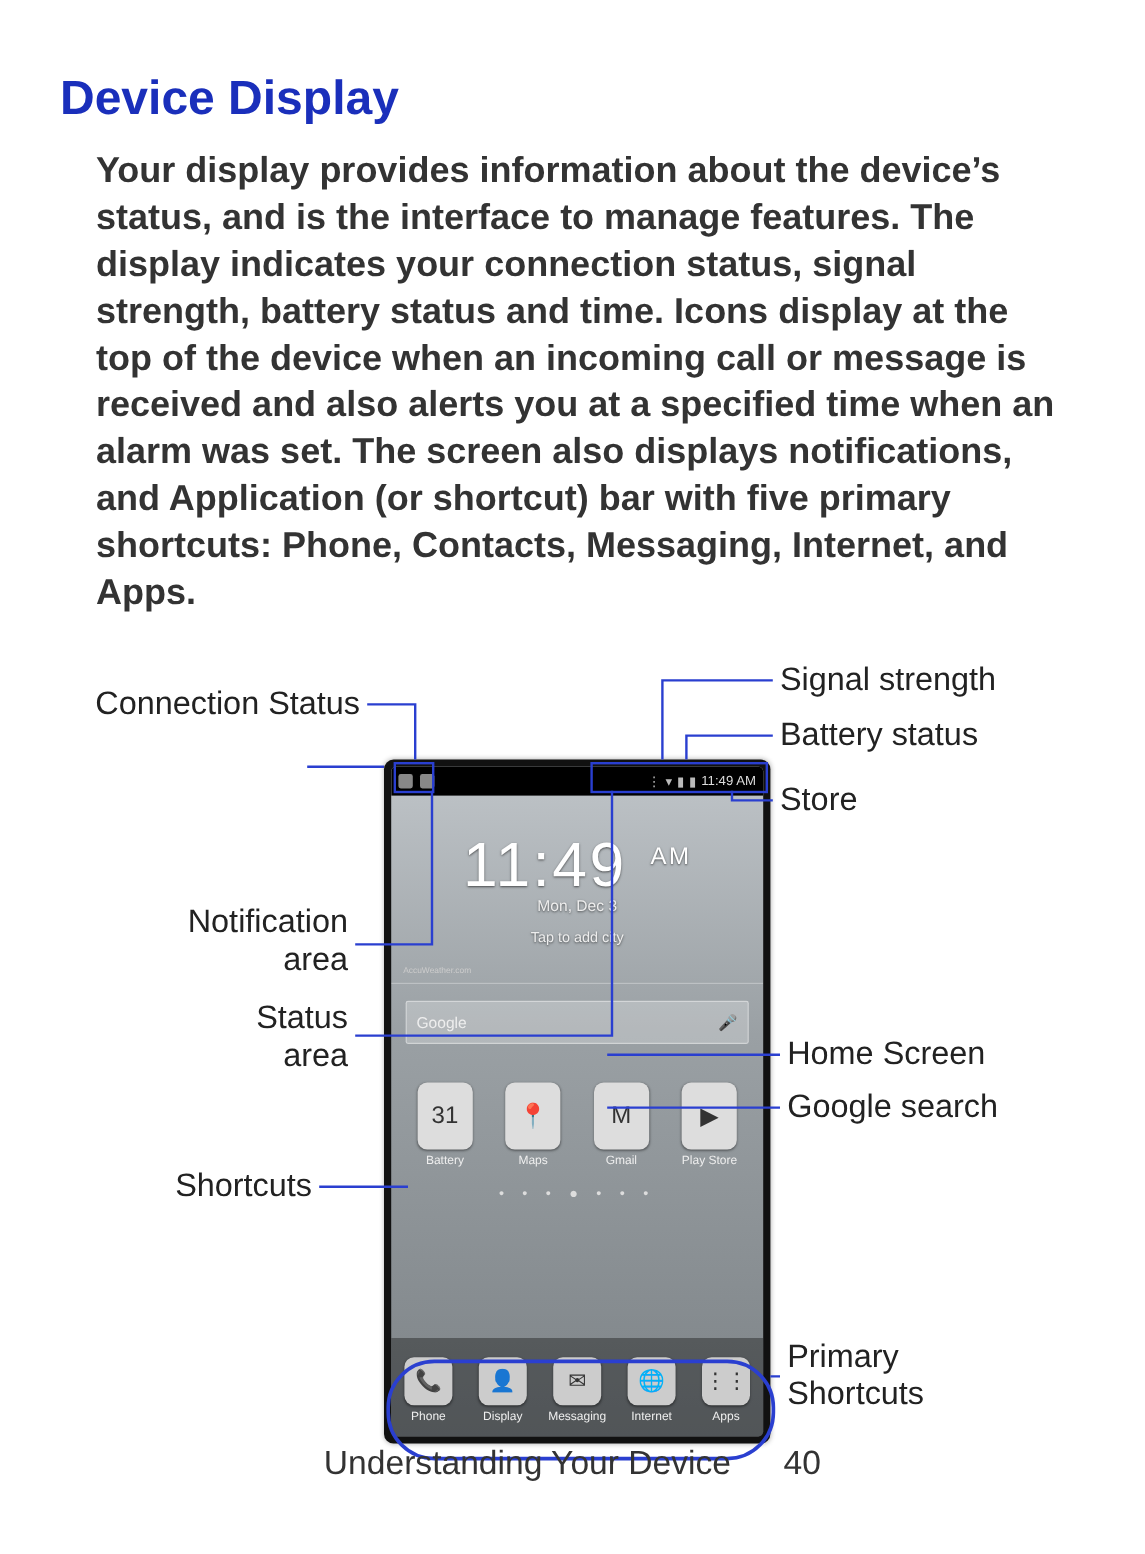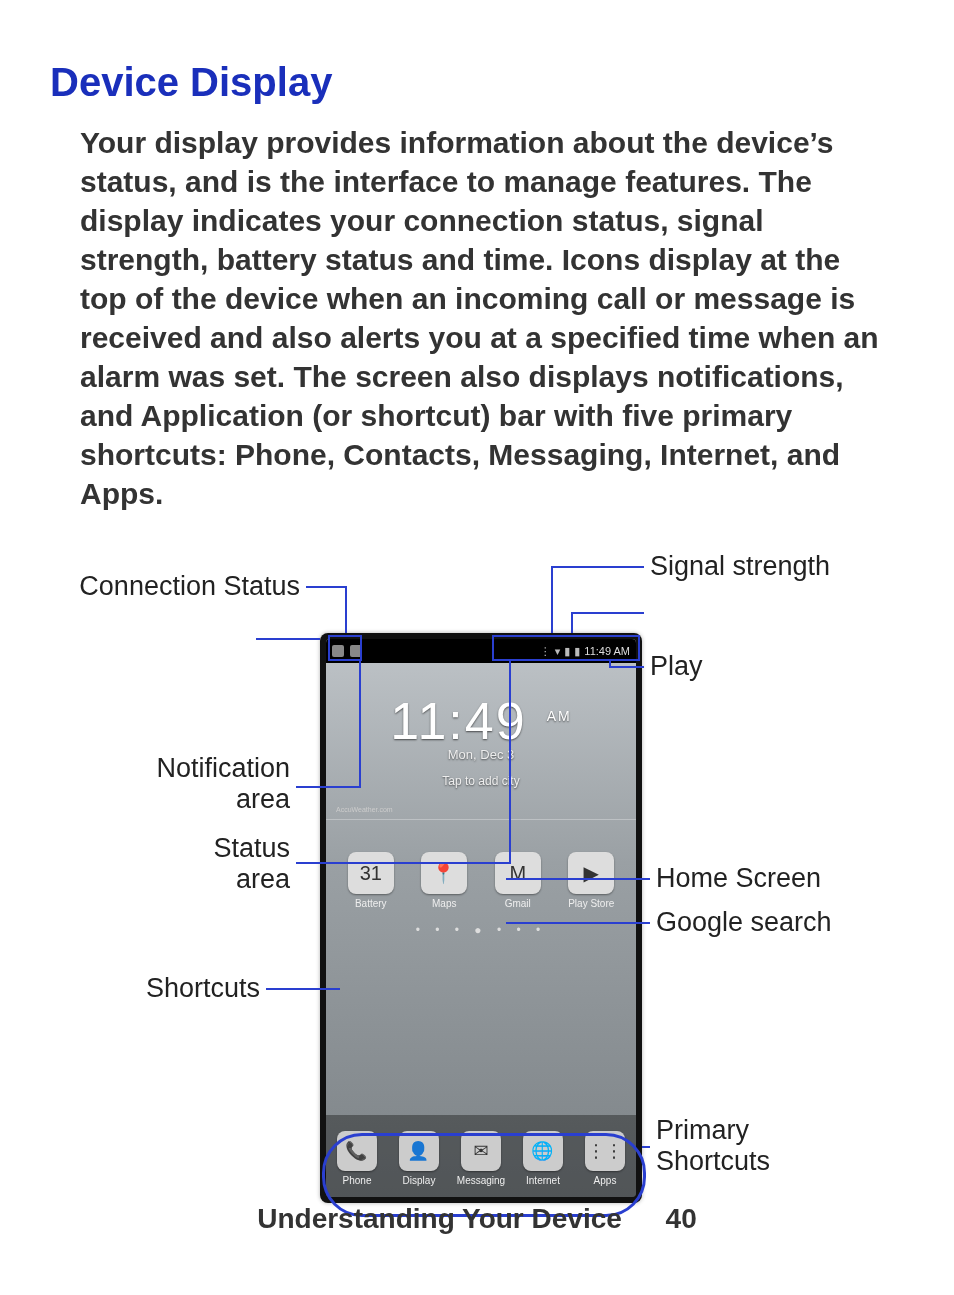--- a/index.html
+++ b/index.html
@@ -8,40 +8,40 @@
   .body-text{font-size:30px;line-height:1.3;color:#333;margin:0 0 30px 30px;font-family:"Helvetica Neue",Arial,sans-serif;font-stretch:condensed;font-weight:bold;}
   .diagram{position:relative;width:854px;height:680px;margin-left:0;}
   .phone{position:absolute;left:270px;top:90px;width:322px;height:570px;border-radius:8px;background:#111;box-shadow:0 0 4px rgba(0,0,0,.3);}
   .screen{position:absolute;left:6px;right:6px;top:6px;bottom:6px;background:linear-gradient(#bfc4c8,#9aa0a4 40%,#7d8387);border-radius:4px;overflow:hidden;}
   .status-bar{height:24px;background:#000;color:#bbb;font-size:11px;display:flex;align-items:center;justify-content:space-between;padding:0 6px;}
   .sb-left{display:flex;gap:6px;align-items:center;}
   .sb-right{display:flex;gap:4px;align-items:center;}
   .sb-right .t{font-size:11px;color:#ddd;}
   .clock-widget{text-align:center;color:#fff;padding:28px 0 10px 0;text-shadow:0 1px 2px rgba(0,0,0,.6);}
   .clock-time{font-size:52px;font-weight:300;letter-spacing:2px;}
-  .clock-time .ampm{font-size:14px;vertical-align:super;margin-left:20px;}
+  .clock-time .ampm{font-size:20px;vertical-align:super;margin-left:20px;}
   .clock-date{font-size:13px;margin-top:-4px;color:#eee;}
   .clock-tap{font-size:12px;margin-top:12px;color:#eee;}
   .accu{font-size:7px;color:#ccc;margin:8px 0 0 10px;}
   .divider{height:1px;background:rgba(255,255,255,.3);margin:6px 0;}
   .gsearch{margin:14px 12px 0 12px;height:34px;background:rgba(255,255,255,.25);border:1px solid rgba(255,255,255,.4);border-radius:2px;display:flex;align-items:center;padding:0 8px;color:#eee;font-size:13px;justify-content:space-between;}
   .app-row{display:flex;justify-content:space-around;margin:32px 8px 0 8px;}
   .app{width:62px;text-align:center;color:#eee;font-size:10px;}
-  .app .ic{width:46px;height:42px;margin:0 auto 4px auto;background:#ddd;border-radius:8px;display:flex;align-items:center;justify-content:center;font-size:20px;color:#333;box-shadow:0 1px 2px rgba(0,0,0,.4);}
+  .app .ic{width:46px;height:56px;margin:0 auto 4px auto;background:#ddd;border-radius:8px;display:flex;align-items:center;justify-content:center;font-size:20px;color:#333;box-shadow:0 1px 2px rgba(0,0,0,.4);}
   .page-dots{text-align:center;color:#ddd;font-size:12px;margin-top:14px;letter-spacing:6px;}
   .dock{position:absolute;left:0;right:0;bottom:0;height:78px;background:rgba(0,0,0,.35);display:flex;justify-content:space-around;align-items:center;padding-top:4px;}
   .dock .app{width:56px;}
   .dock .app .ic{width:40px;height:40px;border-radius:8px;background:#ccc;font-size:18px;}
   .dock-circle{position:absolute;left:272px;bottom:6px;width:318px;height:78px;border:3px solid #2a3fd0;border-radius:40px/40px;pointer-events:none;}
   .callout{position:absolute;font-size:27px;color:#222;font-family:"Helvetica Neue",Arial,sans-serif;font-stretch:condensed;}
   .callout.right-align{text-align:right;}
   svg.lines{position:absolute;left:0;top:0;width:854px;height:680px;pointer-events:none;}
   svg.lines line,svg.lines polyline{stroke:#2a3fd0;stroke-width:2;fill:none;}
   .sq{position:absolute;border:2px solid #2a3fd0;pointer-events:none;}
-  .footer{position:absolute;bottom:60px;left:0;right:0;text-align:center;font-size:28px;color:#333;font-weight:bold;}
+  .footer{position:absolute;bottom:60px;left:0;right:0;text-align:center;font-size:28px;color:#333;}
   .footer .pn{margin-left:36px;}
   .mini-ic{display:inline-block;width:12px;height:12px;background:#888;border-radius:2px;}
 </style>
 </head>
 <body>
 
 <div class="page">
   <h1>Device Display</h1>
   <p class="body-text">Your display provides information about the device’s status, and is the interface to manage features. The display indicates your connection status, signal strength, battery status and time. Icons display at the top of the device when an incoming call or message is received and also alerts you at a specified time when an alarm was set. The screen also displays notifications, and Application (or shortcut) bar with five primary shortcuts: Phone, Contacts, Messaging, Internet, and Apps.</p>
 
@@ -52,21 +52,22 @@
       <span>Notification</span><br>
       <span>area</span>
     </div>
     <div class="callout right-align" style="left:0;top:290px;width:240px">
       <span>Status</span><br>
       <span>area</span>
     </div>
     <div class="callout right-align" style="left:0;top:430px;width:210px">Shortcuts</div>
 
     <div class="callout" style="left:600px;top:8px">Signal strength</div>
-    <div class="callout" style="left:600px;top:108px">Play</div>
+    <div class="callout" style="left:600px;top:54px">Battery status</div>
+    <div class="callout" style="left:600px;top:108px">Store</div>
     <div class="callout" style="left:606px;top:364px">Google search</div>
     <div class="callout" style="left:606px;top:320px">Home Screen</div>
     <div class="callout" style="left:606px;top:572px">
       <span>Primary</span><br>
       <span>Shortcuts</span>
     </div>
 
     <div class="phone">
       <div class="screen">
         <div class="status-bar">
@@ -84,20 +85,24 @@
         </div>
         <div class="clock-widget">
           <div class="clock-time">
             <span>11:49</span><span class="ampm">AM</span>
           </div>
           <div class="clock-date">Mon, Dec 3</div>
           <div class="clock-tap">Tap to add city</div>
         </div>
         <div class="accu">AccuWeather.com</div>
         <div class="divider"></div>
+        <div class="gsearch">
+          <span>Google</span>
+          <span>🎤</span>
+        </div>
         <div class="app-row">
           <div class="app"><div class="ic">31</div><span>Battery</span></div>
           <div class="app"><div class="ic">📍</div><span>Maps</span></div>
           <div class="app"><div class="ic">M</div><span>Gmail</span></div>
           <div class="app"><div class="ic">▶</div><span>Play Store</span></div>
         </div>
         <div class="page-dots">• • • ● • • •</div>
         <div class="dock">
           <div class="app"><div class="ic">📞</div><span>Phone</span></div>
           <div class="app"><div class="ic">👤</div><span>Display</span></div>

